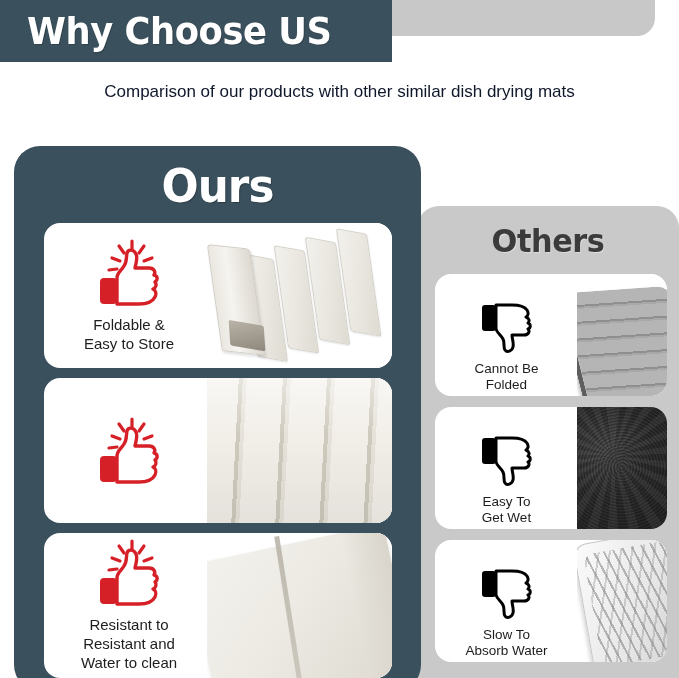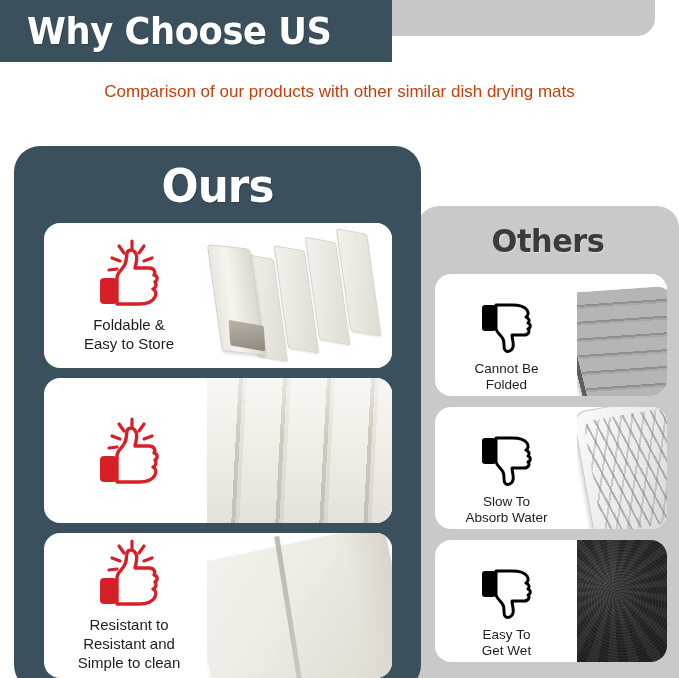--- a/index.html
+++ b/index.html
@@ -55,21 +55,21 @@
     white-space: nowrap;
   }
 
   .subtitle {
     position: absolute;
     left: 0px;
     top: 82px;
     width: 679px;
     text-align: center;
     font-size: 17px;
-    color: #c2410c;
+    color: #0f172a;
     font-family: "Liberation Sans", sans-serif;
     white-space: nowrap;
   }
 
   
   .others-panel {
     position: absolute;
     left: 417px;
     top: 206px;
     width: 262px;
@@ -391,47 +391,47 @@
 
       <div class="others-card">
         <div class="oc-left">
           <span>
             <svg class="thumb-down-svg" viewBox="0 0 56 54" xmlns="http://www.w3.org/2000/svg">
               <rect x="3" y="4" width="14" height="26" rx="3" fill="#000000"></rect>
               <path d="M17 4 h16 c7 0 13 2 15 5 c2 3 1 6 -1 7 c3 1 4 4 2 6 c3 1 3 5 0 6 c2 2 1 6 -4 6 h-12 c0 4 2 8 1 12 c-1 4 -6 6 -8 3 c-2 -3 0 -7 -2 -11 c-2 -4 -6 -6 -7 -10 z" fill="#ffffff" stroke="#000000" stroke-width="3" stroke-linejoin="round"></path>
             </svg>
           </span>
           <div class="oc-text">
-            <div>Slow To</div>
-            <div>Absorb Water</div>
+            <div>Easy To</div>
+            <div>Get Wet</div>
           </div>
         </div>
         <div class="oc-img">
           <div class="photo">
-              <div class="silicone"></div>
+              <div class="wet-fabric"></div>
             </div>
         </div>
       </div>
 
       <div class="others-card">
         <div class="oc-left">
           <span>
             <svg class="thumb-down-svg" viewBox="0 0 56 54" xmlns="http://www.w3.org/2000/svg">
               <rect x="3" y="4" width="14" height="26" rx="3" fill="#000000"></rect>
               <path d="M17 4 h16 c7 0 13 2 15 5 c2 3 1 6 -1 7 c3 1 4 4 2 6 c3 1 3 5 0 6 c2 2 1 6 -4 6 h-12 c0 4 2 8 1 12 c-1 4 -6 6 -8 3 c-2 -3 0 -7 -2 -11 c-2 -4 -6 -6 -7 -10 z" fill="#ffffff" stroke="#000000" stroke-width="3" stroke-linejoin="round"></path>
             </svg>
           </span>
           <div class="oc-text">
-            <div>Easy To</div>
-            <div>Get Wet</div>
+            <div>Slow To</div>
+            <div>Absorb Water</div>
           </div>
         </div>
         <div class="oc-img">
           <div class="photo">
-              <div class="wet-fabric"></div>
+              <div class="silicone"></div>
             </div>
         </div>
       </div>
 
     </div>
   </div>
 
   <div class="ours-panel">
     <div class="ours-title">Ours</div>
 
@@ -508,21 +508,21 @@
                 <line x1="60" y1="20" x2="52" y2="23"></line>
                 <line x1="17" y1="32" x2="25" y2="31"></line>
               </g>
               <rect x="8" y="40" width="17" height="26" rx="4" fill="#d62027"></rect>
               <path d="M25 66 h22 c8 0 14 -3 16 -7 c2 -4 0 -7 -2 -8 c3 -1 4 -5 2 -7 c3 -2 3 -6 -1 -7 c2 -3 0 -7 -5 -7 h-14 c1 -5 3 -10 1 -14 c-2 -5 -8 -5 -9 -1 c-1 5 0 9 -3 13 c-3 5 -7 7 -7 12 z" fill="#ffffff" stroke="#d62027" stroke-width="3.4" stroke-linejoin="round"></path>
             </svg>
           </span>
           <div class="uc-text">
             <div>Resistant to</div>
             <div>Resistant and</div>
-            <div>Simple to clean</div>
+            <div>Water to clean</div>
           </div>
         </div>
         <div class="uc-img">
           <div class="photo">
             <div class="mat-tilt">
               <div class="seam"></div>
               <div class="edge"></div>
             </div>
           </div>
         </div>

